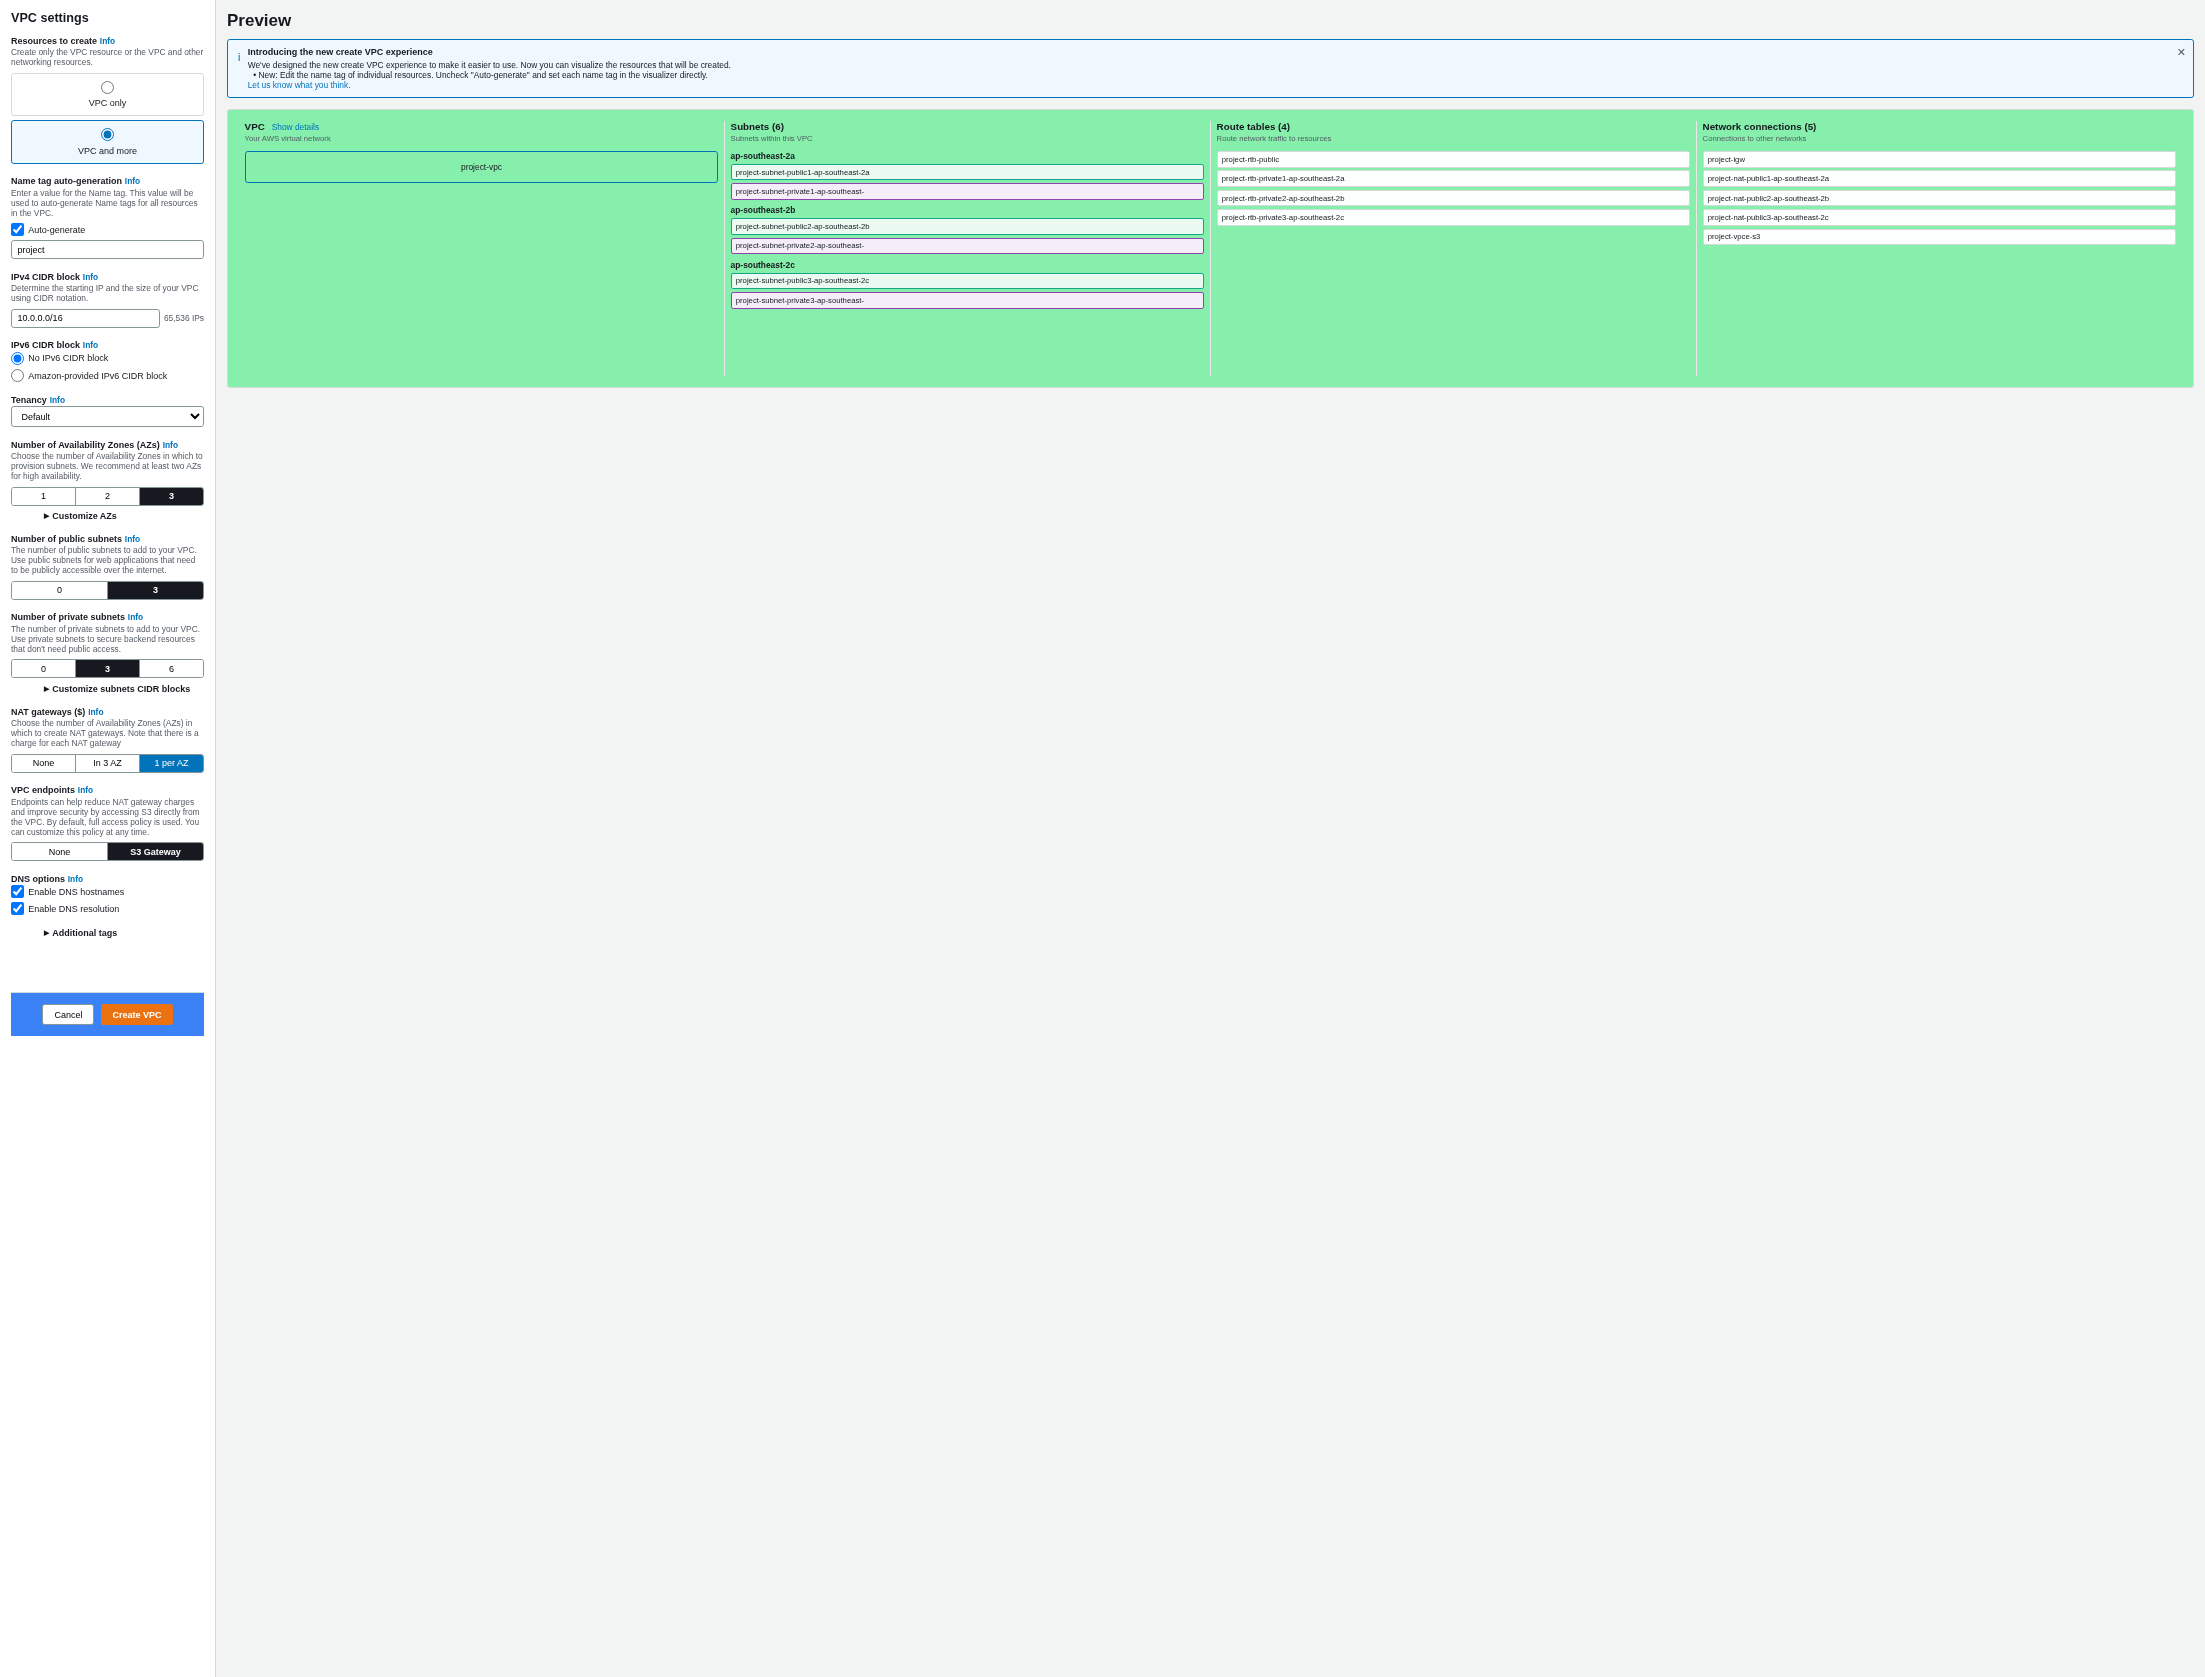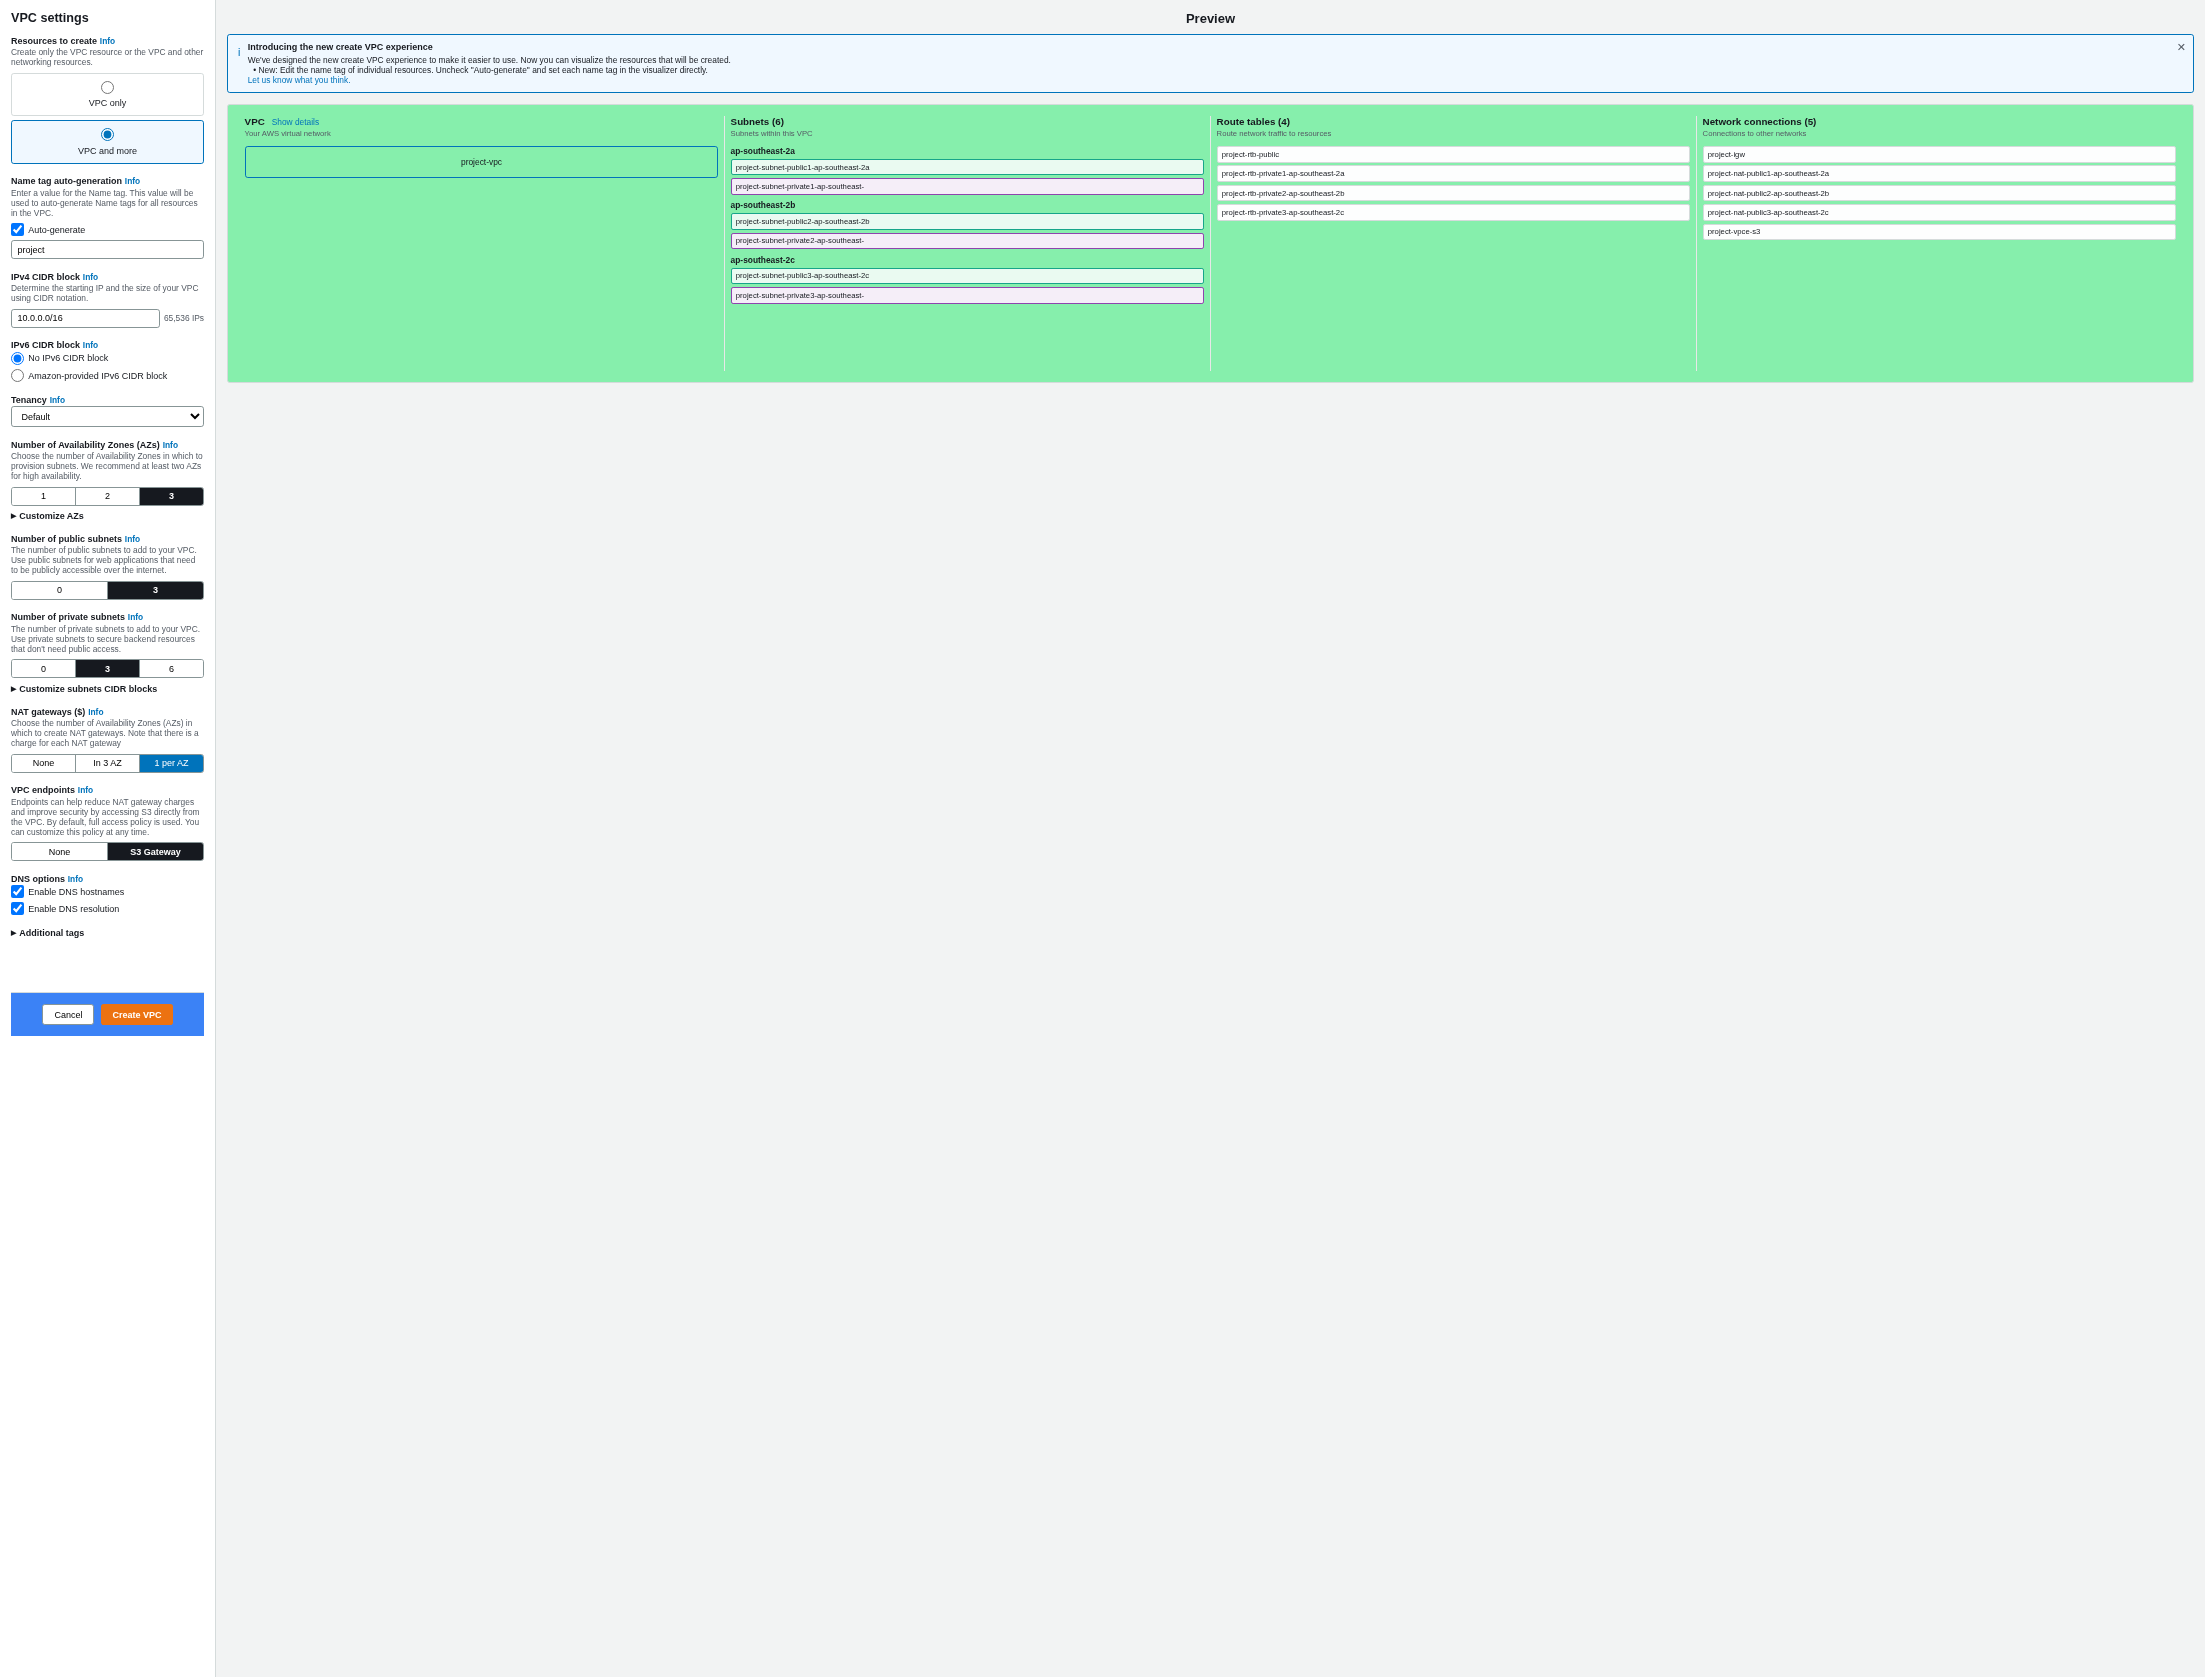--- a/index.html
+++ b/index.html
@@ -30,33 +30,33 @@
     .seg-control { display: flex; border: 0.7px solid #879596; border-radius: 2.8px; overflow: hidden; }
     .seg-btn { flex: 1; padding: 3.5px 0; text-align: center; background: #fff; border: none; border-right: 0.7px solid #879596; cursor: pointer; font-size: 9px; }
     .seg-btn:last-child { border-right: none; }
     .seg-btn.active { background: #16191f; color: #fff; font-weight: 600; }
     .seg-btn.active-blue { background: #0073bb; color: #fff; border-color: #0073bb; }
 
     
     .select-input { width: 100%; border: 0.7px solid #879596; border-radius: 2.8px; padding: 3.5px 5.6px; font-size: 9px; background: #fff; }
 
     
-    .expandable { display: flex; align-items: center; gap: 2.8px; cursor: pointer; font-size: 9px; color: #16191f; font-weight: 600; margin-bottom: 2.8px; }
+    .expandable { display: flex; align-items: center; gap: 2.8px; cursor: pointer; font-size: 9px; color: #16191f; font-weight: 600; margin-bottom: 2.8px; margin-left: 33px; }
     .expandable .arrow { font-size: 7px; }
 
     
     .footer { display: flex; justify-content: center; gap: 7px; padding: 11px; border-top: 0.7px solid #d5dbdb; background: #3b82f6; }
     .btn-cancel { padding: 4.2px 11px; border: 0.7px solid #879596; border-radius: 2.8px; background: #fff; cursor: pointer; font-size: 9px; }
     .btn-create { padding: 4.2px 11px; border: none; border-radius: 2.8px; background: #ec7211; color: #fff; cursor: pointer; font-size: 9px; font-weight: 600; }
 
     
     .dns-check { display: flex; align-items: center; gap: 4.2px; margin-bottom: 4.2px; font-size: 9px; }
 
     
-    .preview-title { font-size: 13px; font-weight: 700; margin-bottom: 8.4px; text-align: center; }
+    .preview-title { font-size: 17px; font-weight: 700; margin-bottom: 8.4px; }
     .info-banner { border: 0.7px solid #0073bb; border-radius: 2.8px; background: #f0f8ff; padding: 7px 9.8px; margin-bottom: 11px; display: flex; gap: 7px; position: relative; }
     .info-banner-icon { color: #0073bb; font-size: 11px; flex-shrink: 0; margin-top: 1.4px; }
     .info-banner-close { position: absolute; right: 7px; top: 5.6px; cursor: pointer; font-size: 11px; color: #545b64; }
     .info-banner-title { font-weight: 700; font-size: 9px; margin-bottom: 2.8px; }
     .info-banner-desc { font-size: 8.4px; color: #16191f; }
     .info-banner-link { color: #0073bb; font-size: 8.4px; cursor: pointer; }
 
     
     .preview-diagram { display: flex; gap: 0; background: #86efac; border: 0.7px solid #d5dbdb; border-radius: 2.8px; padding: 11px; min-height: 279px; }
     .diag-column { flex: 1; padding: 0 5.6px; border-right: 0.7px solid #e8e8e8; }

